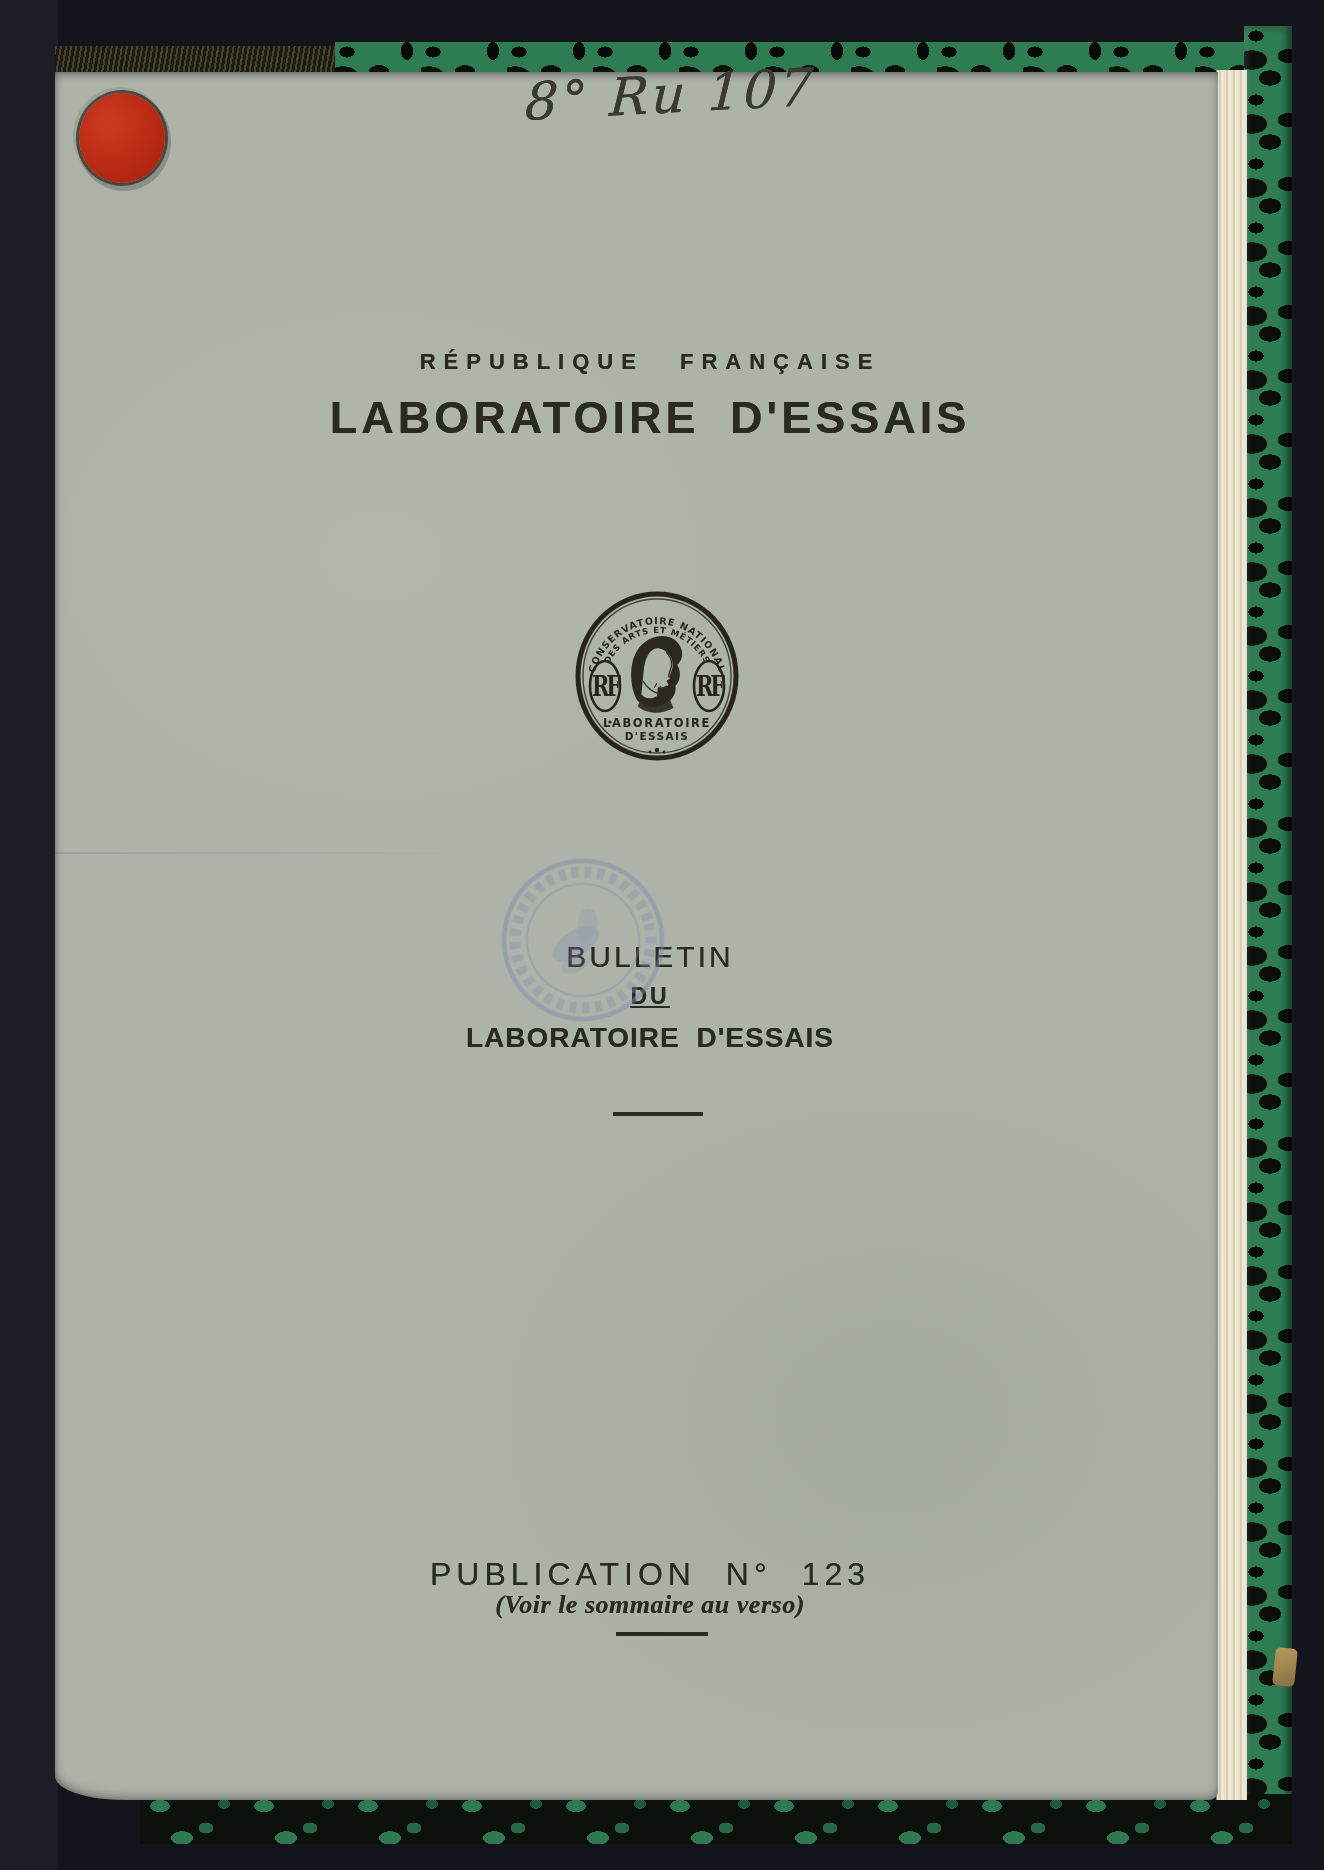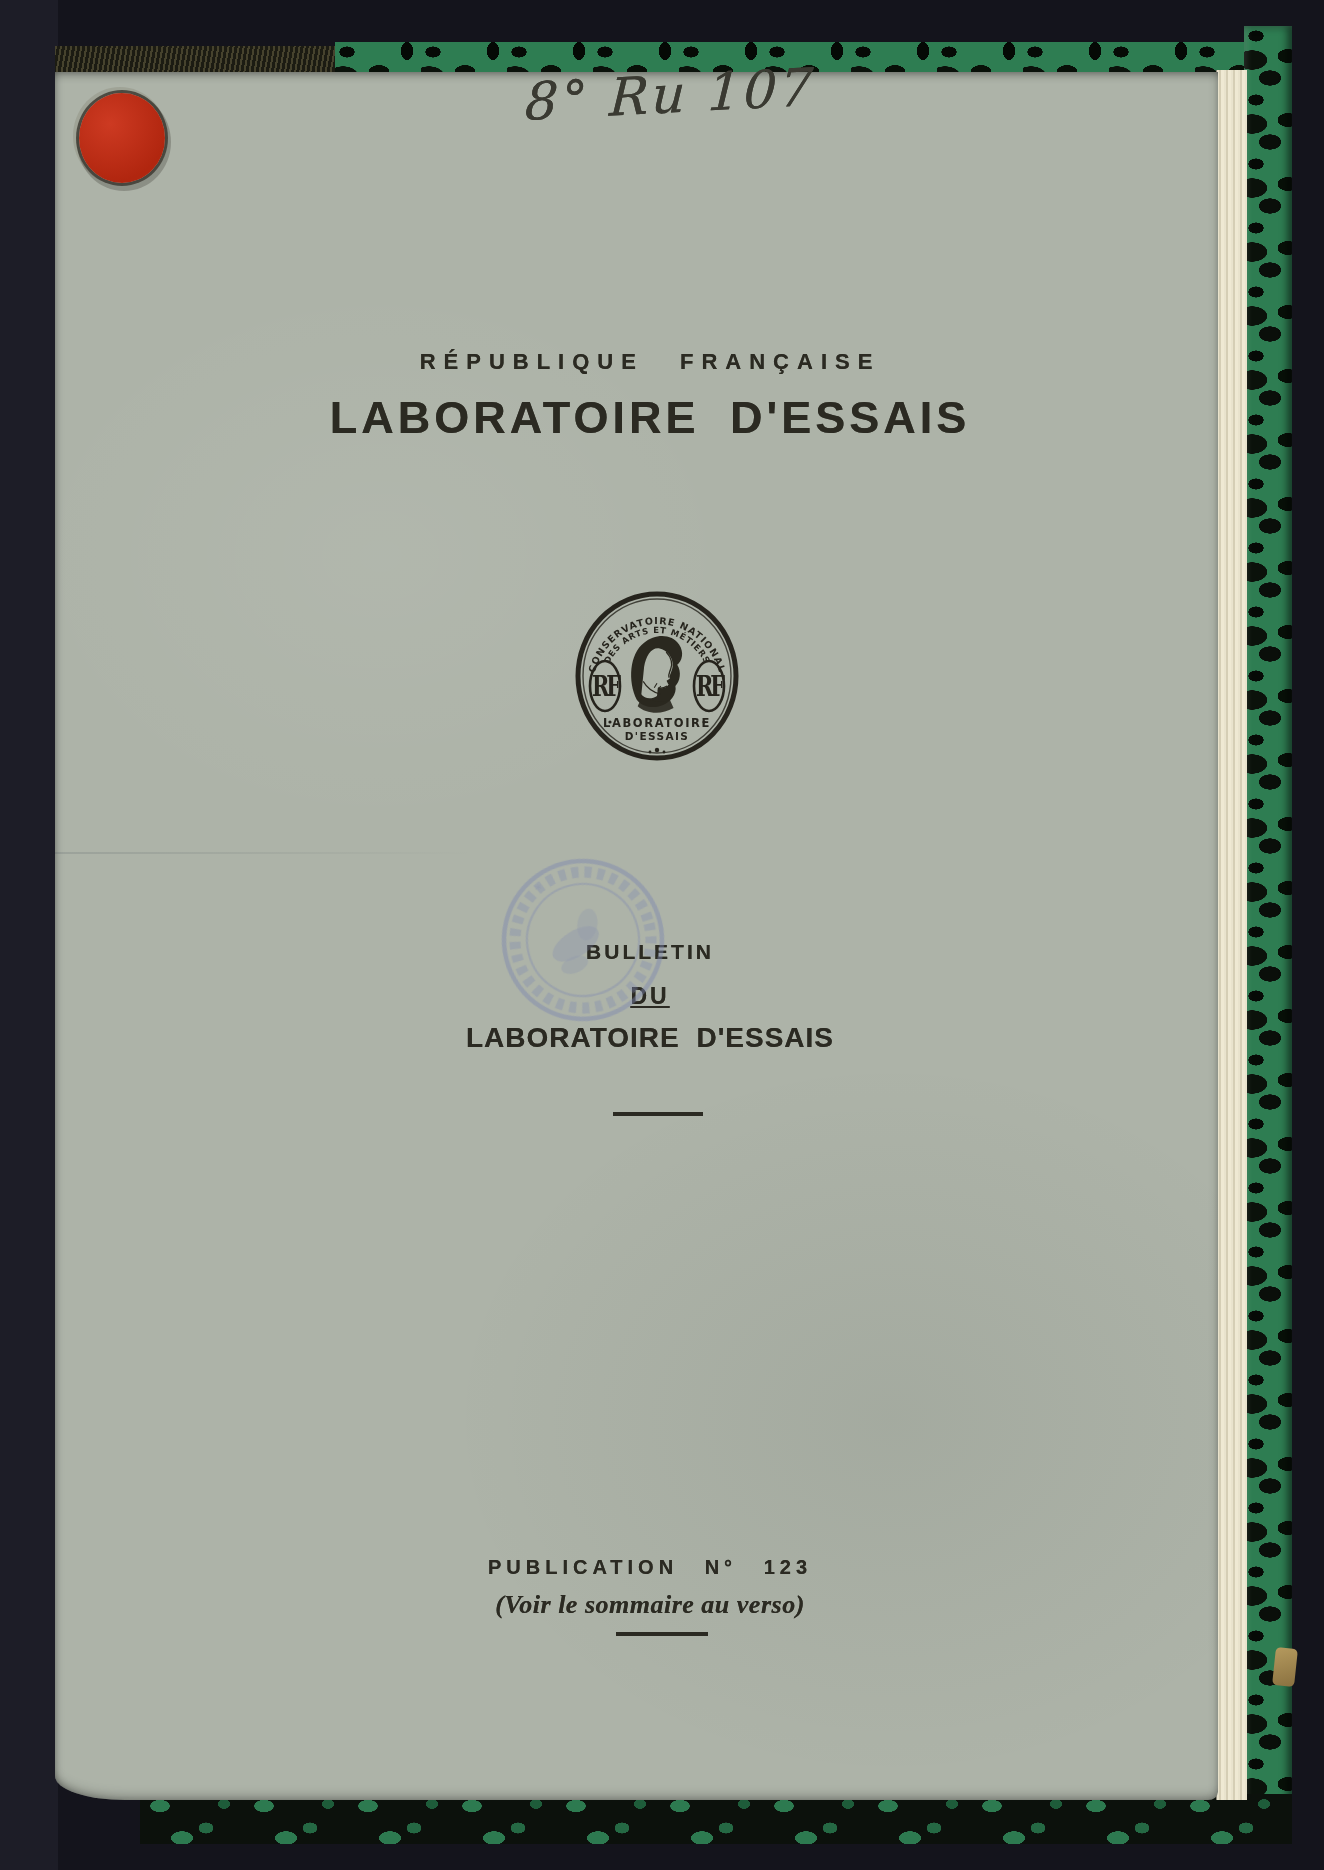--- a/index.html
+++ b/index.html
@@ -55,25 +55,25 @@
   .handwriting{position:absolute;left:470px;top:-12px;width:460px;
     font-family:"DejaVu Serif",serif;font-style:italic;font-size:52px;color:#3a3a32;
     letter-spacing:3px;transform:rotate(-3deg) skewX(-6deg);white-space:nowrap;
     text-shadow:0 0 .5px #3a3a32;}
   
   .center-col{position:absolute;left:35px;top:16px;width:1120px;height:100%;}
   .line{position:absolute;width:100%;text-align:center;color:#2b2a22;white-space:nowrap;
     text-shadow:0 0 .4px rgba(43,42,34,.8);}
   .l-republique{top:261px;font-size:22px;font-weight:bold;letter-spacing:8px;word-spacing:22px;}
   .l-title{top:304px;font-size:45px;font-weight:bold;letter-spacing:4px;word-spacing:14px;}
-  .l-bulletin{top:852px;font-size:21px;font-weight:bold;letter-spacing:3px;}
+  .l-bulletin{top:852px;font-size:30px;font-weight:normal;letter-spacing:3px;}
   .l-du{top:895px;font-size:23px;font-weight:bold;letter-spacing:3px;text-decoration:underline;}
   .l-lab2{top:934px;font-size:28px;font-weight:bold;letter-spacing:1px;word-spacing:8px;}
   .l-1948{top:977px;font-size:30px;font-weight:bold;letter-spacing:3px;word-spacing:12px;}
-  .l-publication{top:1468px;font-size:20px;font-weight:bold;letter-spacing:5px;word-spacing:16px;text-align:center;}
+  .l-publication{top:1468px;font-size:32px;font-weight:normal;letter-spacing:5px;word-spacing:16px;text-align:center;}
   .l-voir{top:1502px;font-size:26px;font-weight:bold;font-style:italic;
           font-family:"Liberation Serif",serif;letter-spacing:.5px;}
   .rule{position:absolute;height:4px;background:#2b2a22;left:50%;}
   .rule-1{top:1024px;width:90px;transform:translateX(calc(-50% + 8px));}
   .rule-2{top:1544px;width:92px;transform:translateX(calc(-50% + 12px));}
   
   .seal{position:absolute;left:517px;top:518px;width:170px;height:172px;}
   .stamp{position:absolute;left:444px;top:784px;width:168px;height:168px;opacity:.5;
          filter:blur(.4px);transform:rotate(-14deg);}
 </style>

